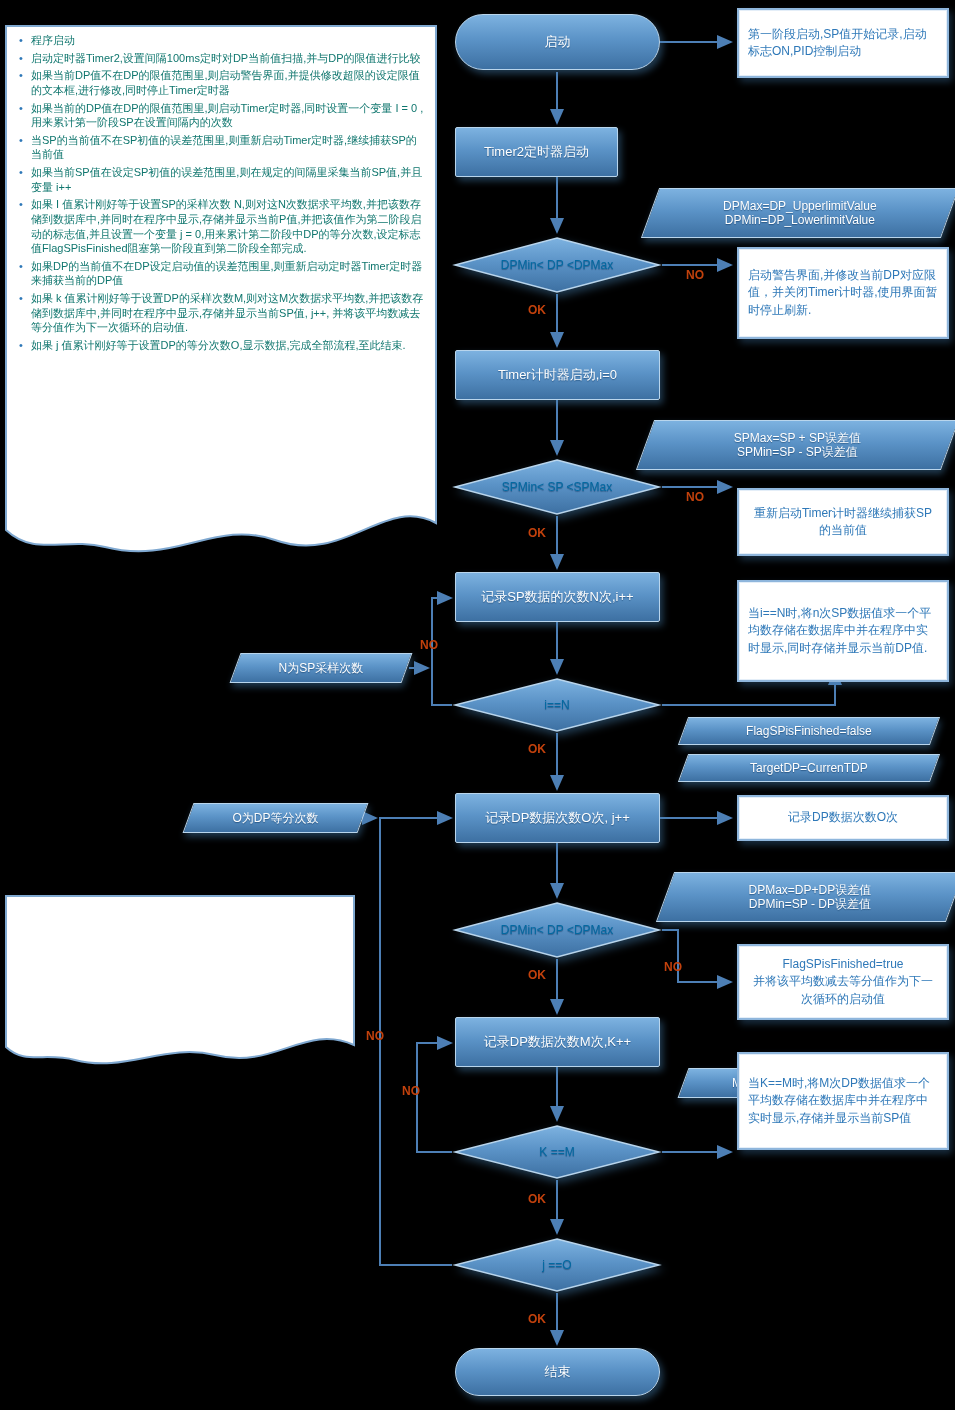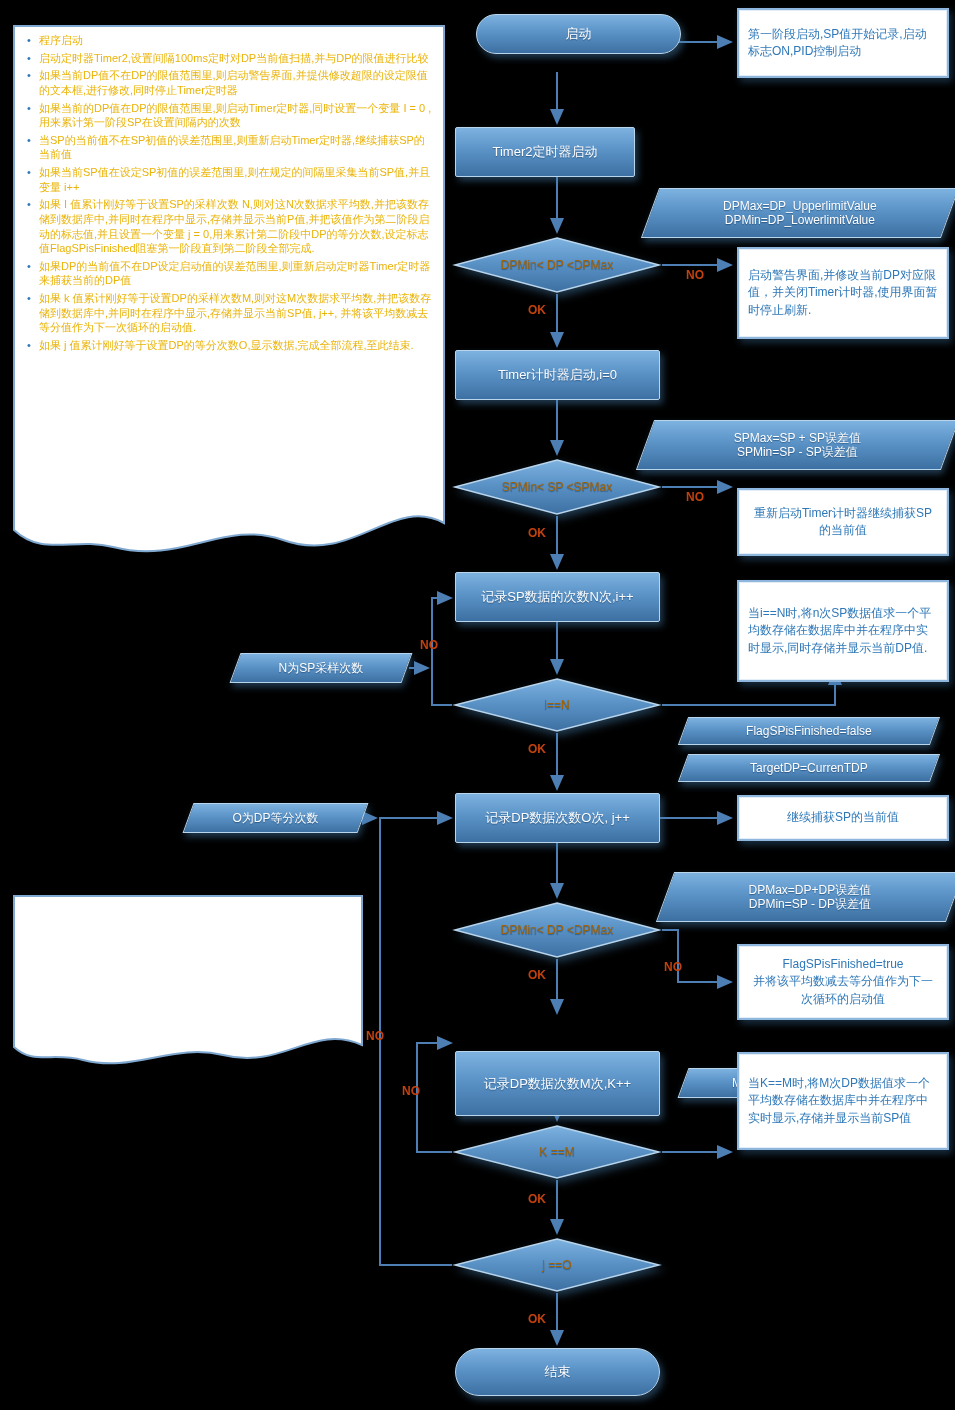--- a/index.html
+++ b/index.html
@@ -19,33 +19,33 @@
   }
   .term{border-radius:999px;}
   .proc{border-radius:2px;}
   .para{transform:skewX(-20deg);font-size:12px;}
   .para .unskew{transform:skewX(20deg);width:100%;text-align:center;}
   .para .unskew div{white-space:nowrap;}
   
   .dia-wrap{display:flex;align-items:center;justify-content:center;}
   .dia-wrap svg{position:absolute;inset:0;width:100%;height:100%;
     filter:drop-shadow(3px 4px 4px rgba(70,130,180,.45));}
-  .dia-label{position:relative;color:#a16207;font-size:12px;text-align:center;
+  .dia-label{position:relative;color:#0369a1;font-size:12px;text-align:center;
     text-shadow:0 1px 1px rgba(0,40,80,.45);}
   
   .note{
     background:#fff;border:2px solid #8fb6dc;
     box-shadow:3px 4px 7px rgba(70,130,180,.35), inset 0 0 0 1px #e4eef8;
     color:#2e78b8;font-size:12px;line-height:1.45;
     display:flex;align-items:center;padding:5px 9px;white-space:pre-line;
   }
   .note--center{justify-content:center;text-align:center;}
   .note--left{text-align:left;}
   
-  .callout{color:#eab308;margin-left:8px;}
+  .callout{color:#0f766e;}
   .callout svg.outline{position:absolute;inset:0;width:100%;height:100%;}
   .callout .content{position:relative;padding:8px 12px 40px 10px;}
   .callout ul{margin:0;padding:0;list-style:none;}
   .callout li{
     position:relative;padding-left:16px;margin:0 0 3px 0;
     font-size:11px;line-height:1.33;
   }
   .callout li::before{content:"•";position:absolute;left:4px;top:0;color:#2e78b8;}
   .callout .formula-text{font-size:12px;line-height:1.55;white-space:pre-line;}
   
@@ -118,29 +118,29 @@
     </ul>
   </div>
 </div>
 
 <div class="abs callout" style="left:5px;top:895px;width:350px;height:180px;">
   <svg class="outline" viewBox="0 0 350 180" preserveAspectRatio="none">
     <path d="M1,1 H349 V150 C300,128 270,175 210,160 C160,148 120,178 70,165 C40,157 20,170 1,152 Z" fill="#ffffff" stroke="#7fa8d0" stroke-width="2"></path>
   </svg>
 </div>
 
-<div class="abs shape term" style="left:476px;top:14px;width:205px;height:40px;">
+<div class="abs shape term" style="left:455px;top:14px;width:205px;height:56px;">
   <span>启动</span>
 </div>
 
 <div class="abs note note--left" style="left:737px;top:8px;width:212px;height:70px;">
   <span>第一阶段启动,SP值开始记录,启动标志ON,PID控制启动</span>
 </div>
 
-<div class="abs shape proc" style="left:455px;top:127px;width:180px;height:50px;">
+<div class="abs shape proc" style="left:455px;top:127px;width:163px;height:50px;">
   <span>Timer2定时器启动</span>
 </div>
 
 <div class="abs shape para" style="left:650px;top:188px;width:300px;height:50px;">
   <div class="unskew">
     <div>DPMax=DP_UpperlimitValue</div>
     <div>DPMin=DP_LowerlimitValue</div>
   </div>
 </div>
 
@@ -214,21 +214,21 @@
   <div class="unskew">
     <div>O为DP等分次数</div>
   </div>
 </div>
 
 <div class="abs shape proc" style="left:455px;top:793px;width:205px;height:50px;">
   <span>记录DP数据次数O次, j++</span>
 </div>
 
 <div class="abs note note--center" style="left:737px;top:795px;width:212px;height:46px;">
-  <span>继续捕获SP的当前值</span>
+  <span>记录DP数据次数O次</span>
 </div>
 
 <div class="abs shape para" style="left:665px;top:872px;width:290px;height:50px;">
   <div class="unskew">
     <div>DPMax=DP+DP误差值</div>
     <div>DPMin=SP - DP误差值</div>
   </div>
 </div>
 
 <div class="abs dia-wrap" style="left:452px;top:901px;width:210px;height:58px;">
@@ -236,21 +236,21 @@
     <polygon points="105,2 207,29 105,56 3,29" fill="url(#shapeGrad)" stroke="#b9d5ec" stroke-width="1.5"></polygon>
   </svg>
   <div class="dia-label">DPMin&lt; DP &lt;DPMax</div>
 </div>
 
 <div class="abs note note--center" style="left:737px;top:944px;width:212px;height:76px;">
   <span>FlagSPisFinished=true
 并将该平均数减去等分值作为下一次循环的启动值</span>
 </div>
 
-<div class="abs shape proc" style="left:455px;top:1017px;width:205px;height:65px;margin-top:34px;">
+<div class="abs shape proc" style="left:455px;top:1017px;width:205px;height:50px;">
   <span>记录DP数据次数M次,K++</span>
 </div>
 
 <div class="abs shape para" style="left:683px;top:1068px;width:185px;height:30px;">
   <div class="unskew">
     <div>M为DP采样次数</div>
   </div>
 </div>
 
 <div class="abs dia-wrap" style="left:452px;top:1124px;width:210px;height:56px;">

